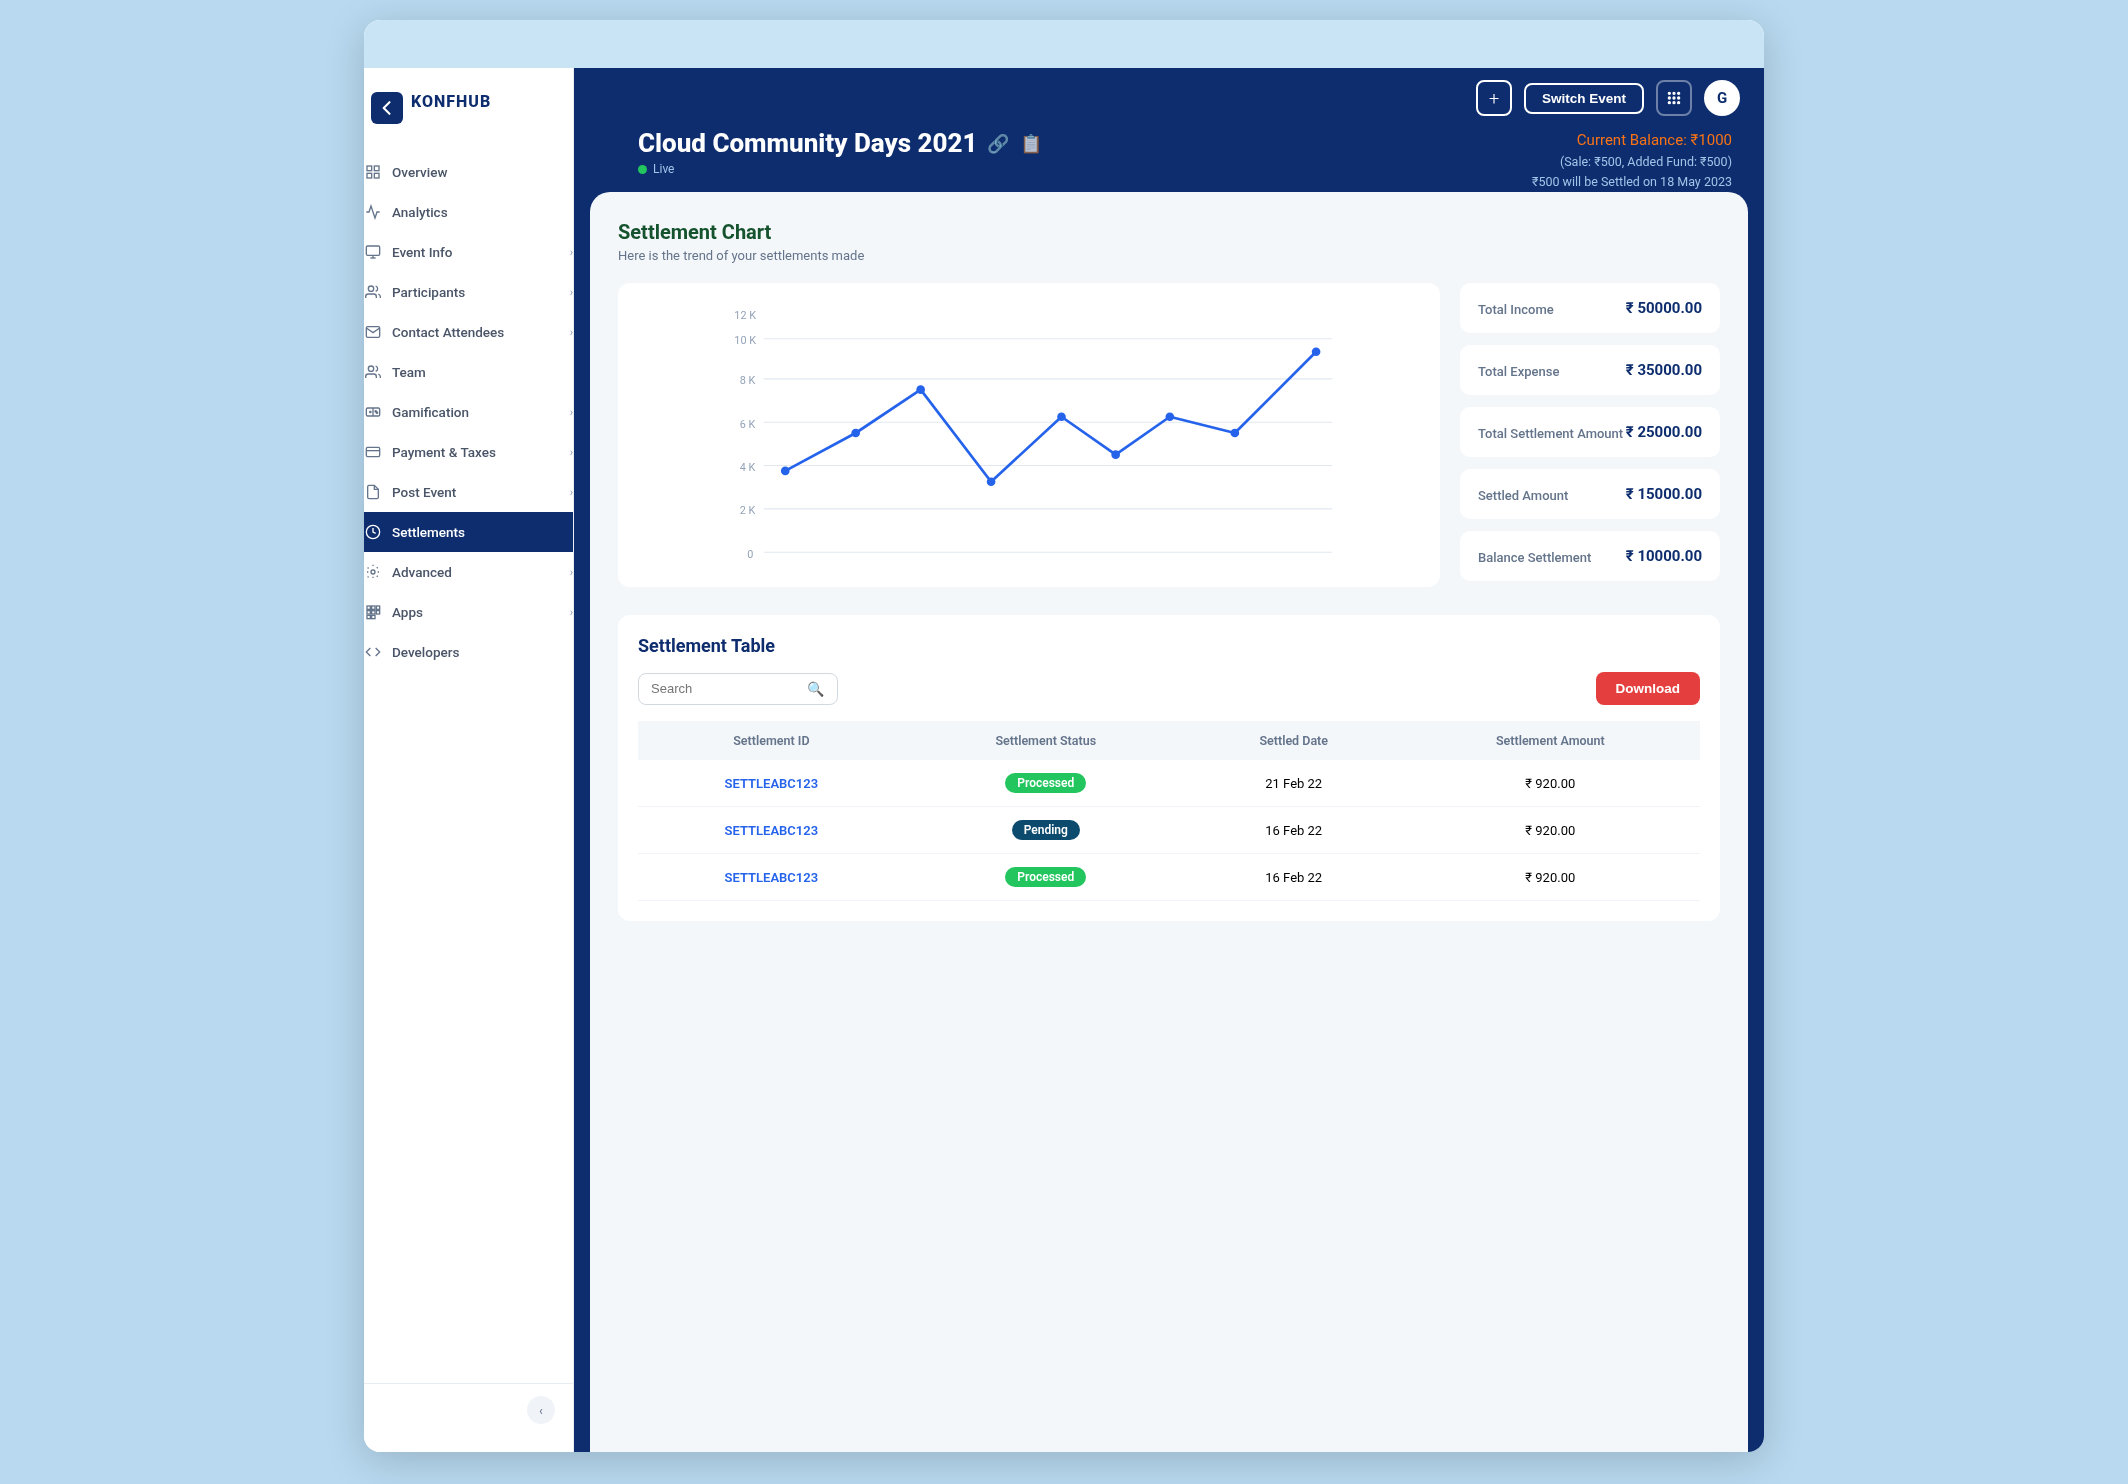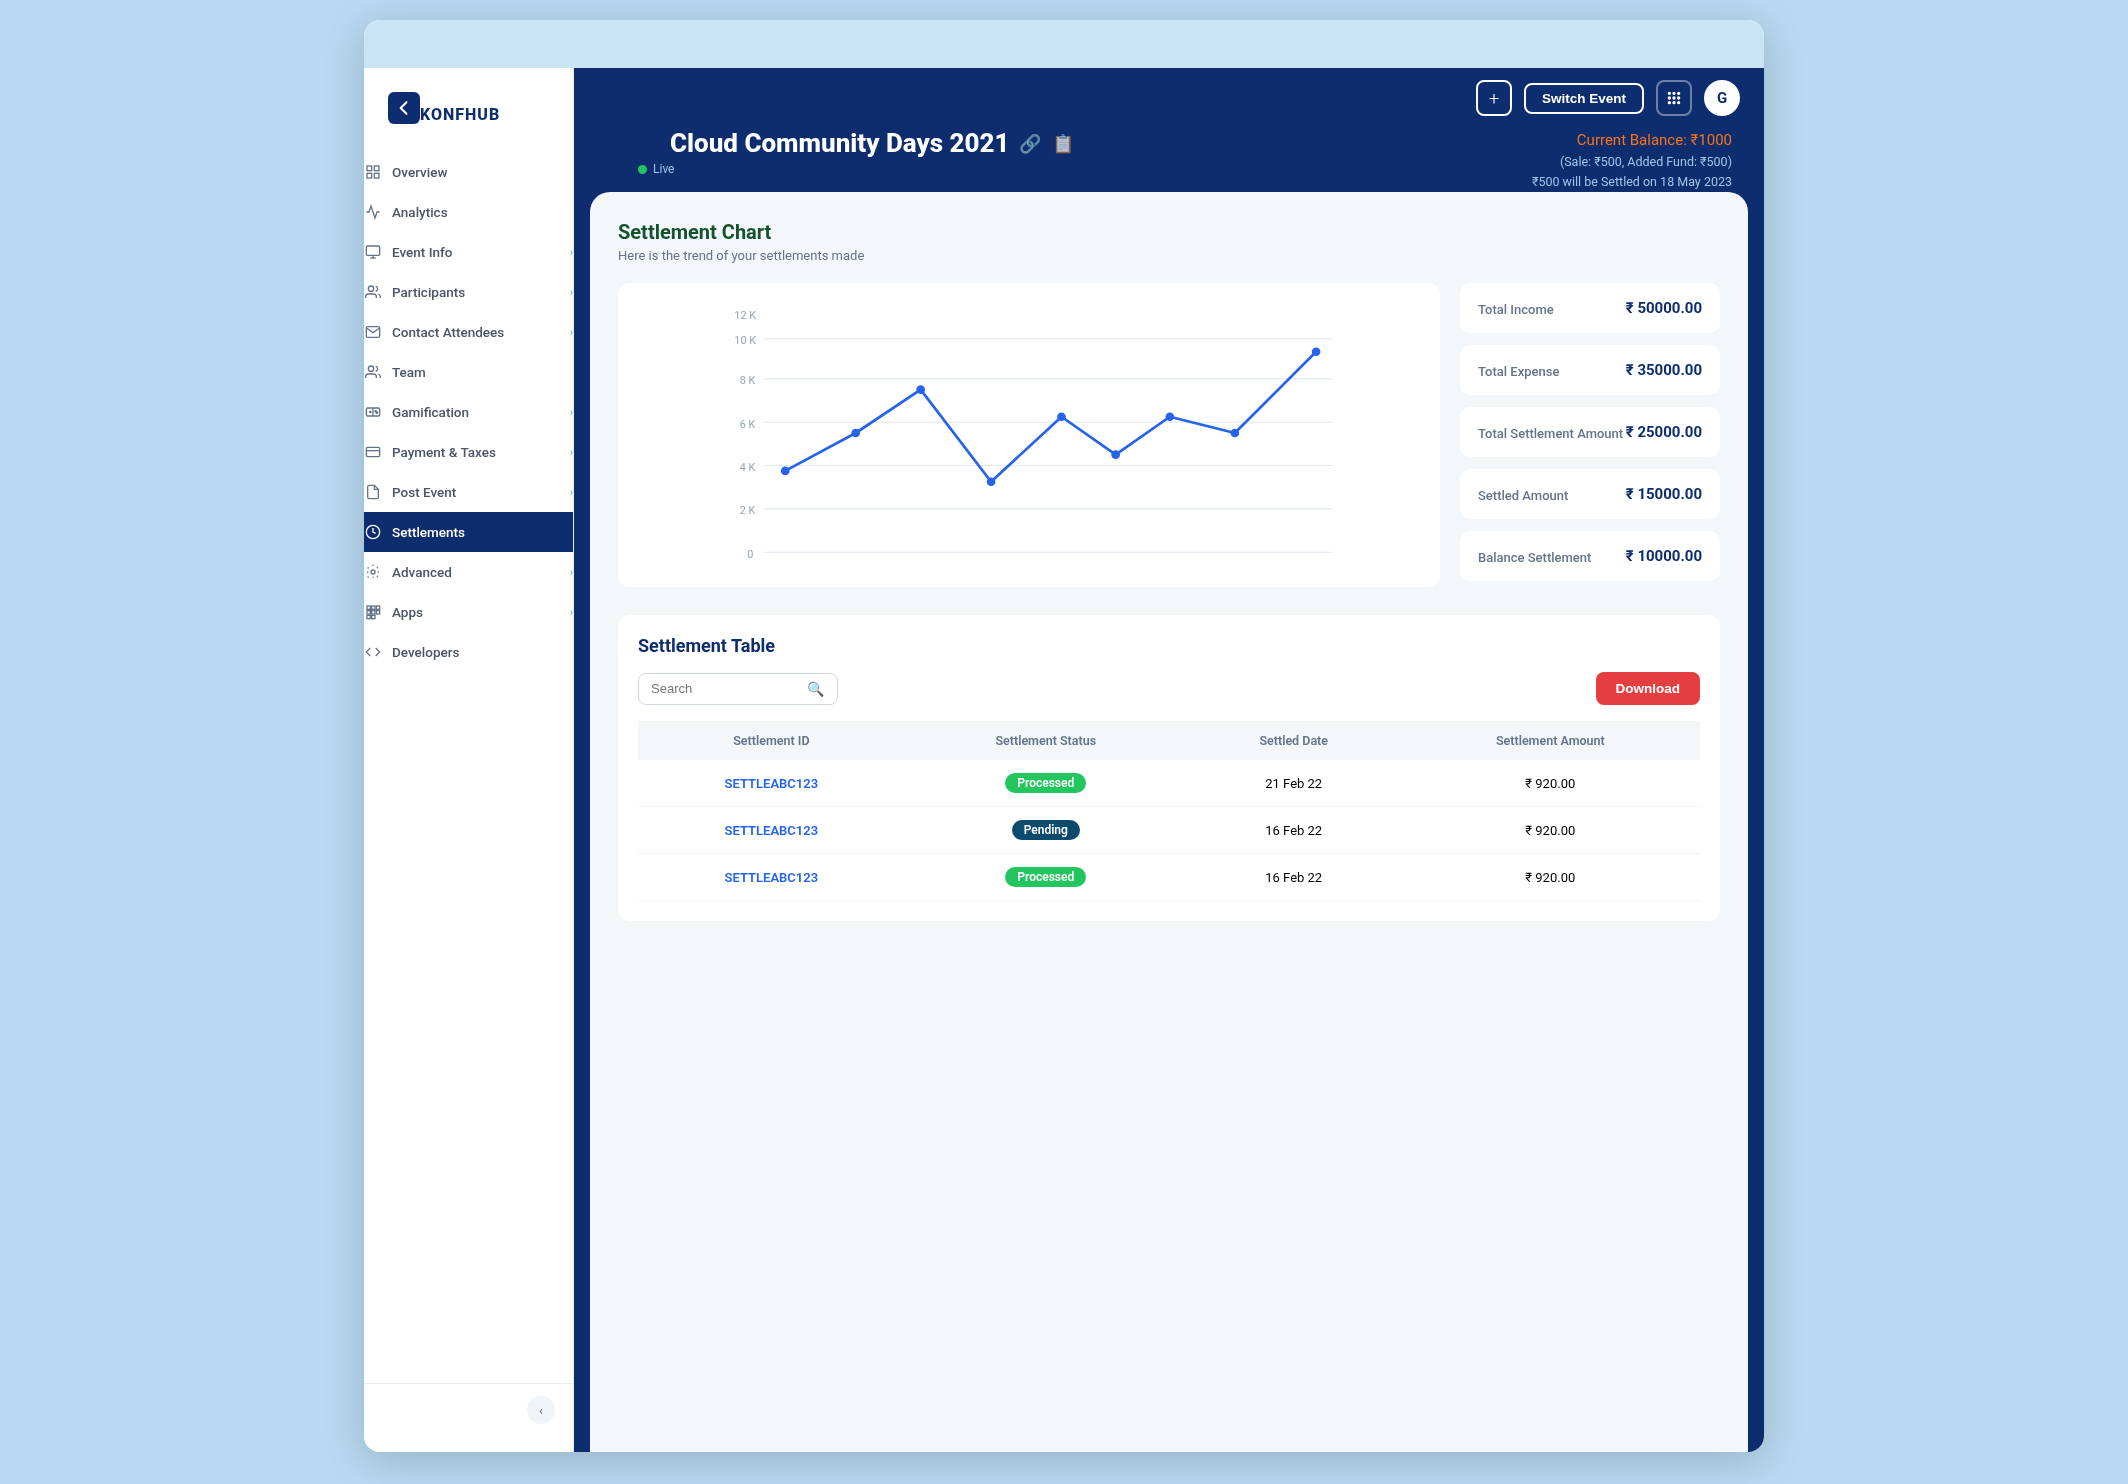--- a/index.html
+++ b/index.html
@@ -36,23 +36,24 @@
       width: 210px;
       flex-shrink: 0;
       background: #fff;
       border-right: 1px solid #e8edf2;
       display: flex;
       flex-direction: column;
       padding-bottom: 16px;
     }
 
     .sidebar-logo {
-      padding: 24px 24px 20px;
-      display: flex;
-      align-items: flex-end;
+      padding: 24px 7px 20px;
+      display: flex;
+      align-items: flex-start;
+      gap: 8px;
     }
 
     .logo-icon {
       width: 32px;
       height: 32px;
       background: #0d2d6e;
       border-radius: 6px;
       display: flex;
       align-items: center;
       justify-content: center;
@@ -213,21 +214,20 @@
     .event-title-row {
       display: flex;
       align-items: center;
       gap: 10px;
     }
 
     .event-title {
       font-size: 26px;
       font-weight: 800;
       color: #fff;
-      margin-left: 32px;
     }
 
     .event-title-icon {
       color: rgba(255,255,255,0.7);
       font-size: 18px;
       cursor: pointer;
     }
 
     .event-status {
       display: flex;

